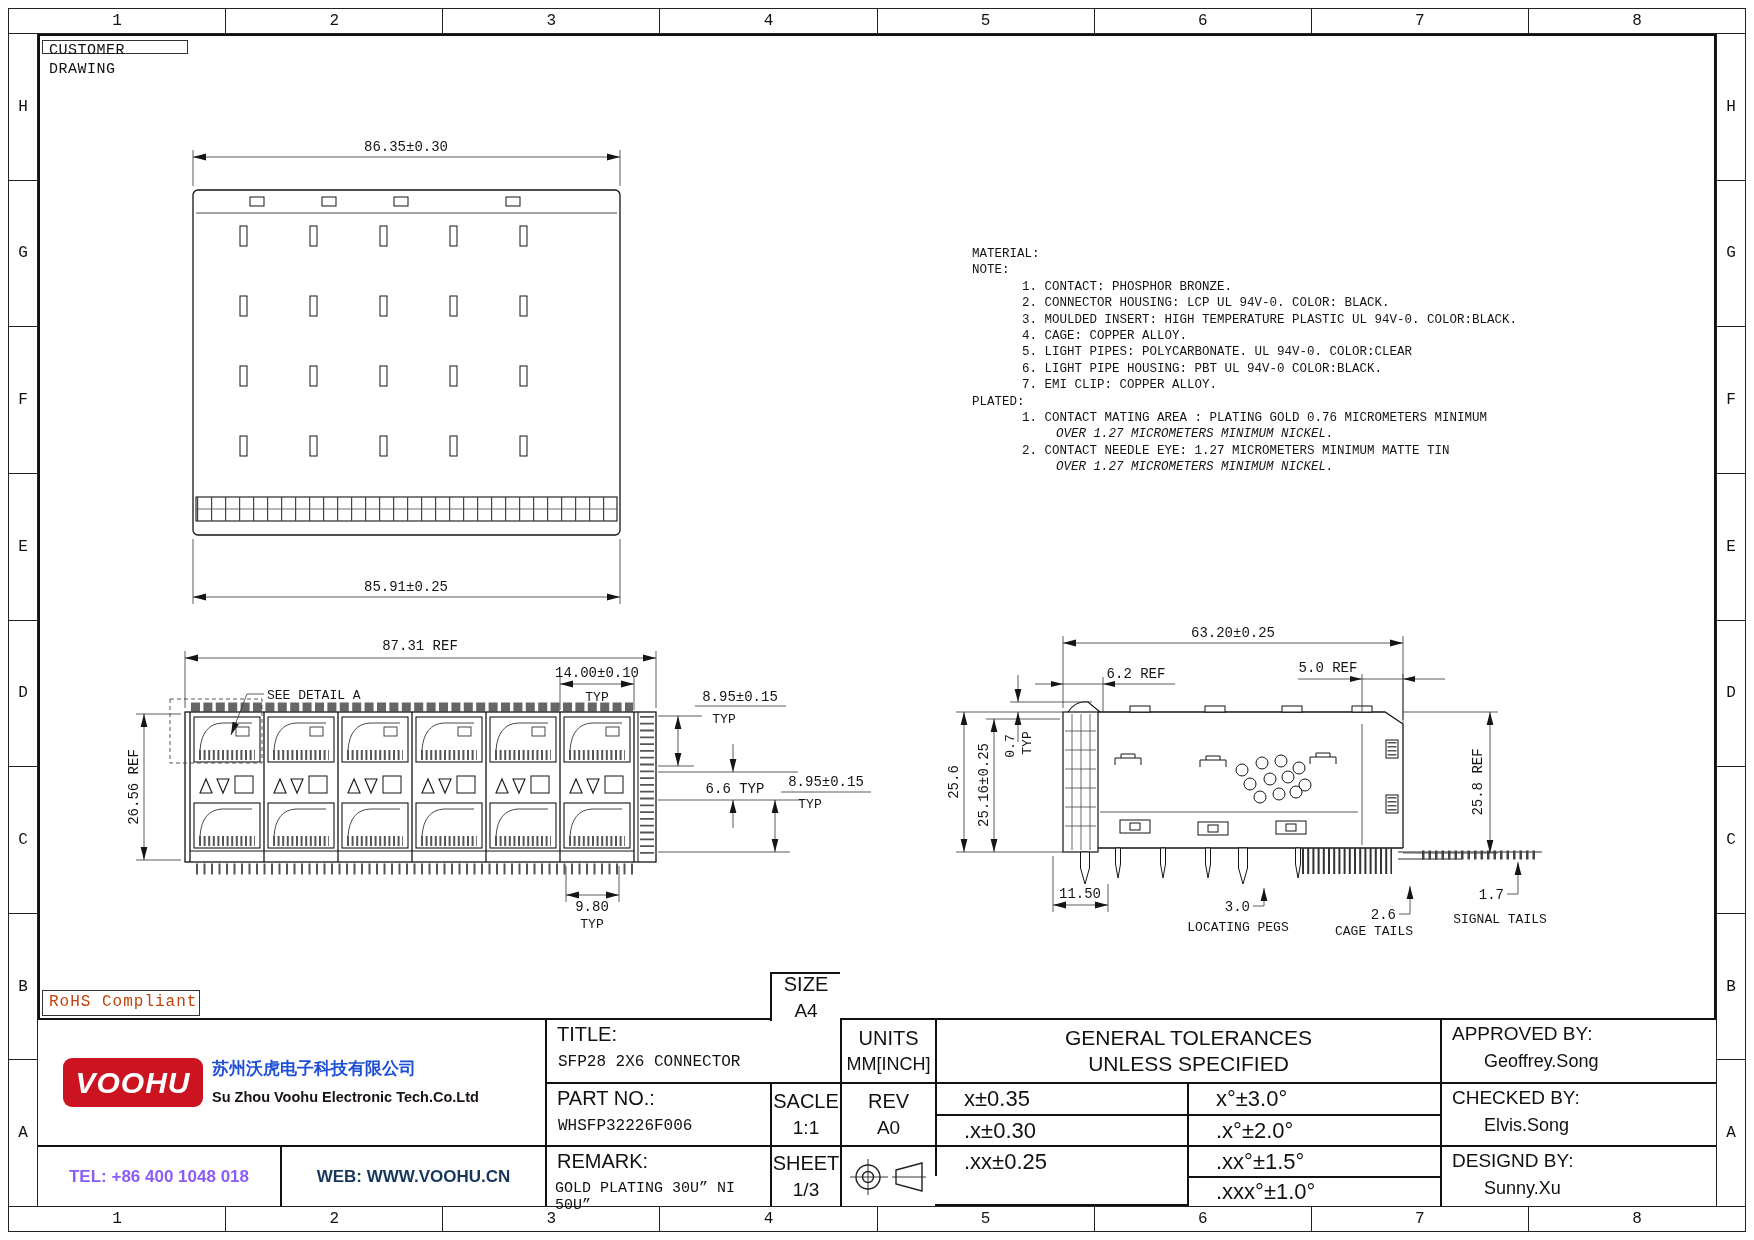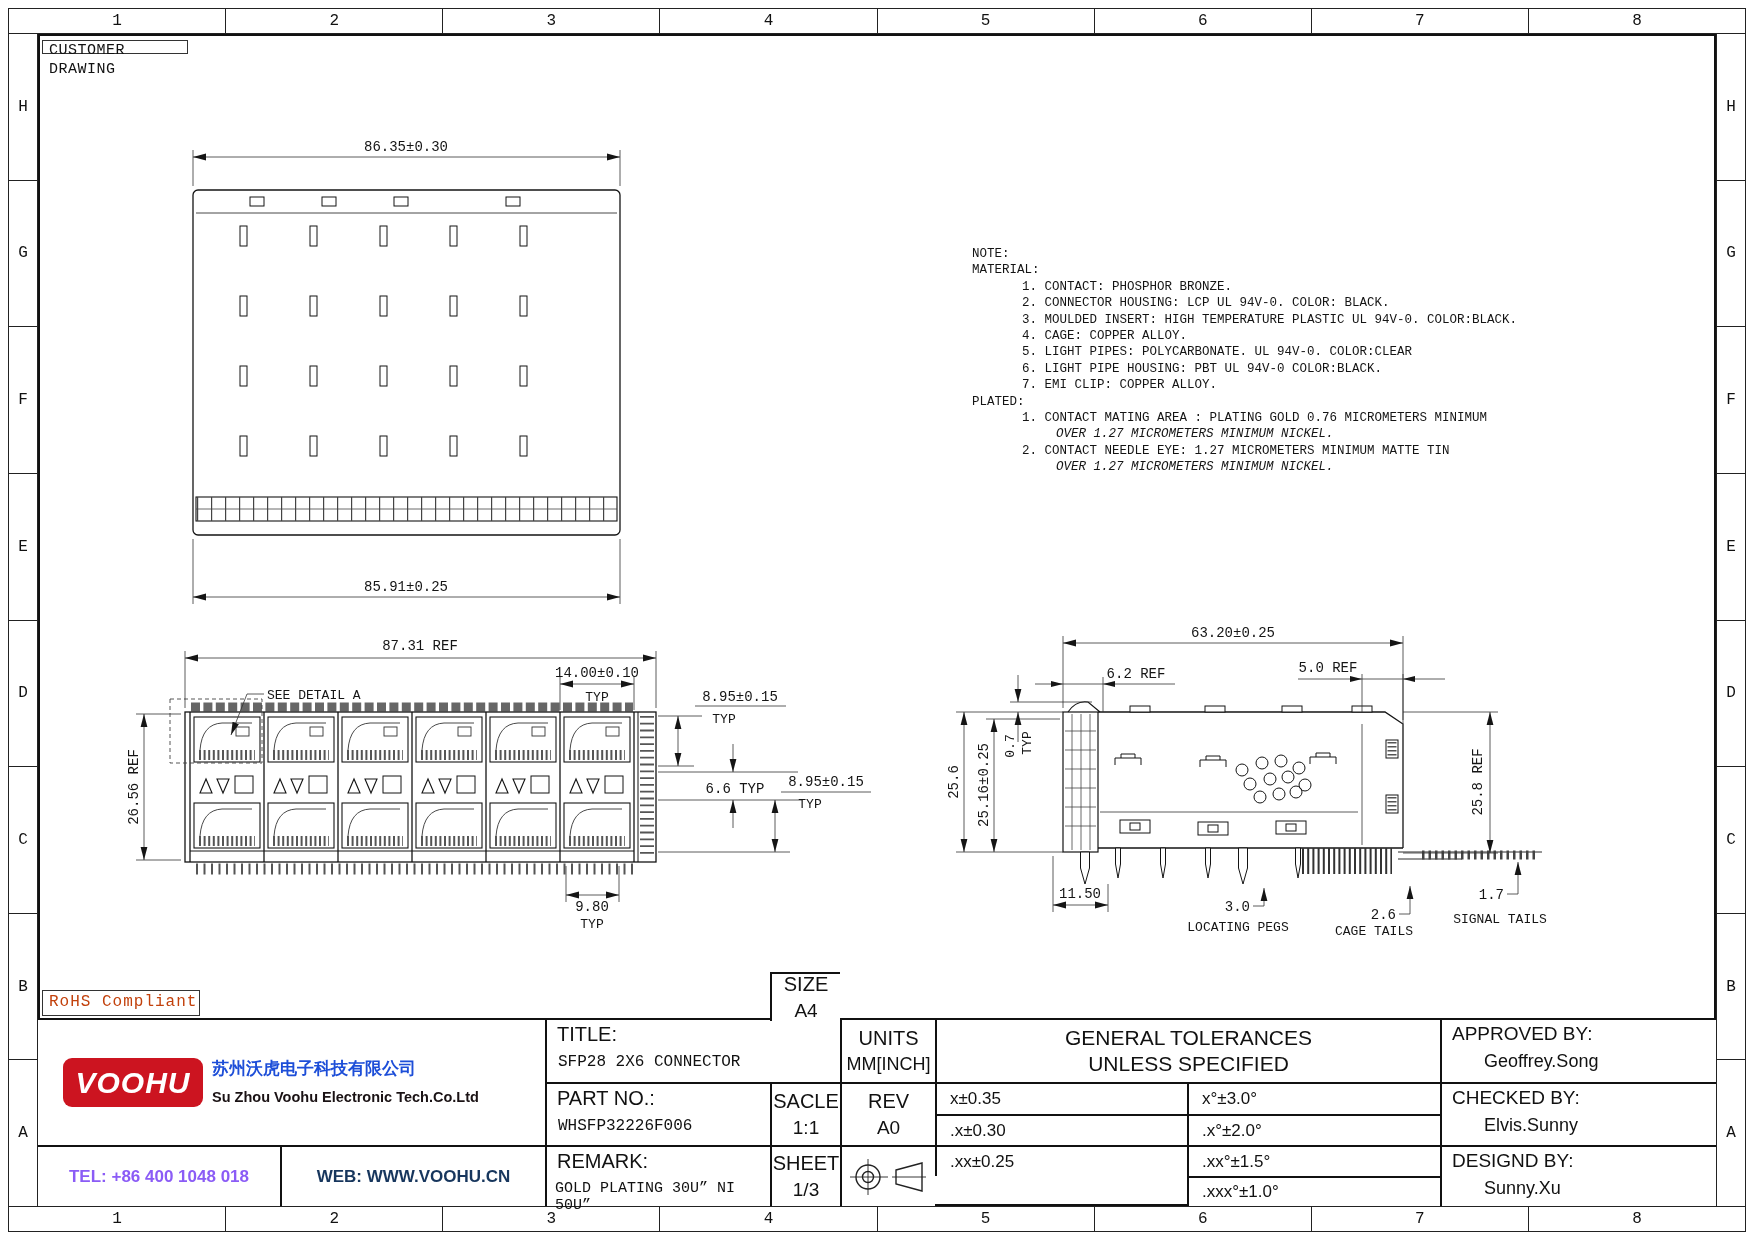--- a/index.html
+++ b/index.html
@@ -26,21 +26,21 @@
   .notes .i1 { margin-left:50px; }
   .notes .i2 { margin-left:84px;font-style:italic; }
 
   
   .tbc { position:absolute; border-left:2px solid #111; border-top:2px solid #111; background:#fff; }
   .tbc.nl { border-left:none; }
   .tb-label { font-size:20px; padding:3px 0 0 10px; color:#111; }
   .tb-value { font-family:"Liberation Mono",monospace; font-size:16px; padding:7px 0 0 11px; color:#111; }
   .cc { display:flex; flex-direction:column; align-items:center; justify-content:center; gap:4px; }
   .cc .l1 { font-size:20px; } .cc .l2 { font-size:19px; }
-  .tolv { display:flex; align-items:center; padding-left:13px; font-size:17px;text-align:right; }
+  .tolv { display:flex; align-items:center; padding-left:27px; font-size:22px;text-align:right; }
   .appr-label { font-size:19px; padding:3px 0 0 10px; }
   .appr-value { font-size:18px; padding:6px 0 0 42px; }
 
   svg text { font-family:"Liberation Mono",monospace; fill:#151515; }
   .dt { font-size:14px; } .dts { font-size:13px; }
 </style>
 </head>
 <body>
 
 <div class="abs strip-top">
@@ -309,22 +309,22 @@
     <text class="dt" x="1504" y="899" text-anchor="end" stroke="none">1.7</text>
     <text class="dts" x="1500" y="923" text-anchor="middle" stroke="none">SIGNAL TAILS</text>
   </g>
 </svg>
 
 <div class="abs labelbox" style="left:42px;top:40px;width:146px;height:14px;font-size:15px;line-height:19px;padding-left:6px;letter-spacing:0.5px">CUSTOMER DRAWING</div>
 
 <div class="abs labelbox" style="left:42px;top:990px;width:158px;height:26px;font-size:16px;line-height:23px;padding-left:6px;letter-spacing:1px;color:#c2410c">RoHS Compliant</div>
 
 <div class="abs notes">
+  <div>MATERIAL:</div>
   <div>NOTE:</div>
-  <div>MATERIAL:</div>
   <div class="i1">1. CONTACT: PHOSPHOR BRONZE.</div>
   <div class="i1">2. CONNECTOR HOUSING: LCP UL 94V-0. COLOR: BLACK.</div>
   <div class="i1">3. MOULDED INSERT: HIGH TEMPERATURE PLASTIC UL 94V-0. COLOR:BLACK.</div>
   <div class="i1">4. CAGE: COPPER ALLOY.</div>
   <div class="i1">5. LIGHT PIPES: POLYCARBONATE. UL 94V-0. COLOR:CLEAR</div>
   <div class="i1">6. LIGHT PIPE HOUSING: PBT UL 94V-0 COLOR:BLACK.</div>
   <div class="i1">7. EMI CLIP: COPPER ALLOY.</div>
   <div>PLATED:</div>
   <div class="i1">1. CONTACT MATING AREA : PLATING GOLD 0.76 MICROMETERS MINIMUM</div>
   <div class="i2">OVER 1.27 MICROMETERS MINIMUM NICKEL.</div>
@@ -404,18 +404,18 @@
 <div class="tbc tolv" style="left:1187px;top:1114px;width:253px;height:31px">.x°±2.0°</div>
 <div class="tbc tolv" style="left:1187px;top:1145px;width:253px;height:31px">.xx°±1.5°</div>
 <div class="tbc tolv" style="left:1187px;top:1176px;width:253px;height:30px">.xxx°±1.0°</div>
 
 <div class="tbc" style="left:1440px;top:1018px;width:276px;height:64px">
   <div class="appr-label">APPROVED BY:</div>
   <div class="appr-value">Geoffrey.Song</div>
 </div>
 <div class="tbc" style="left:1440px;top:1082px;width:276px;height:63px">
   <div class="appr-label">CHECKED BY:</div>
-  <div class="appr-value">Elvis.Sunny</div>
+  <div class="appr-value">Elvis.Song</div>
 </div>
 <div class="tbc" style="left:1440px;top:1145px;width:276px;height:61px">
   <div class="appr-label">DESIGND BY:</div>
   <div class="appr-value">Sunny.Xu</div>
 </div>
 
 </body></html>

